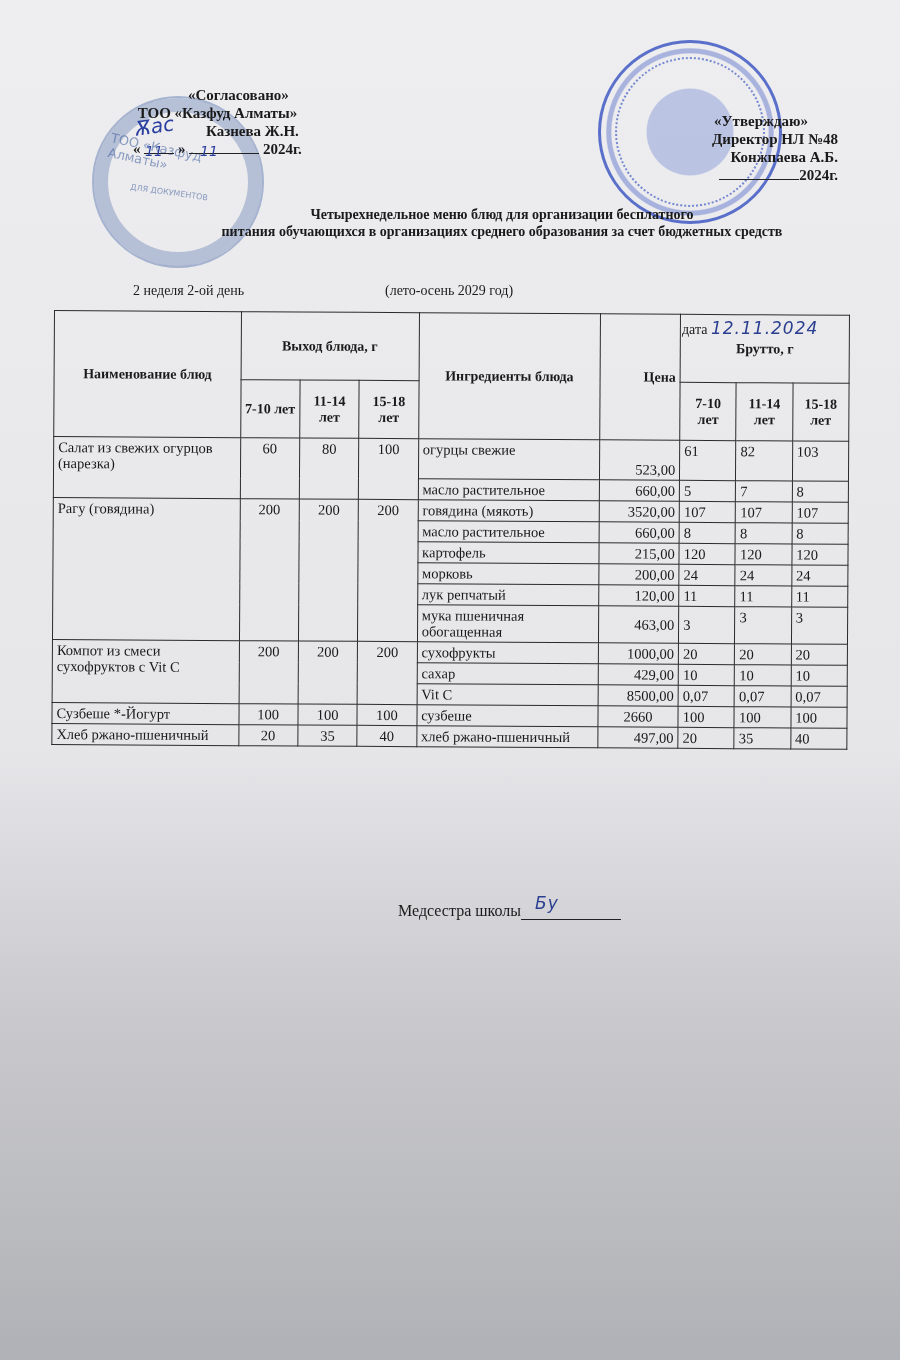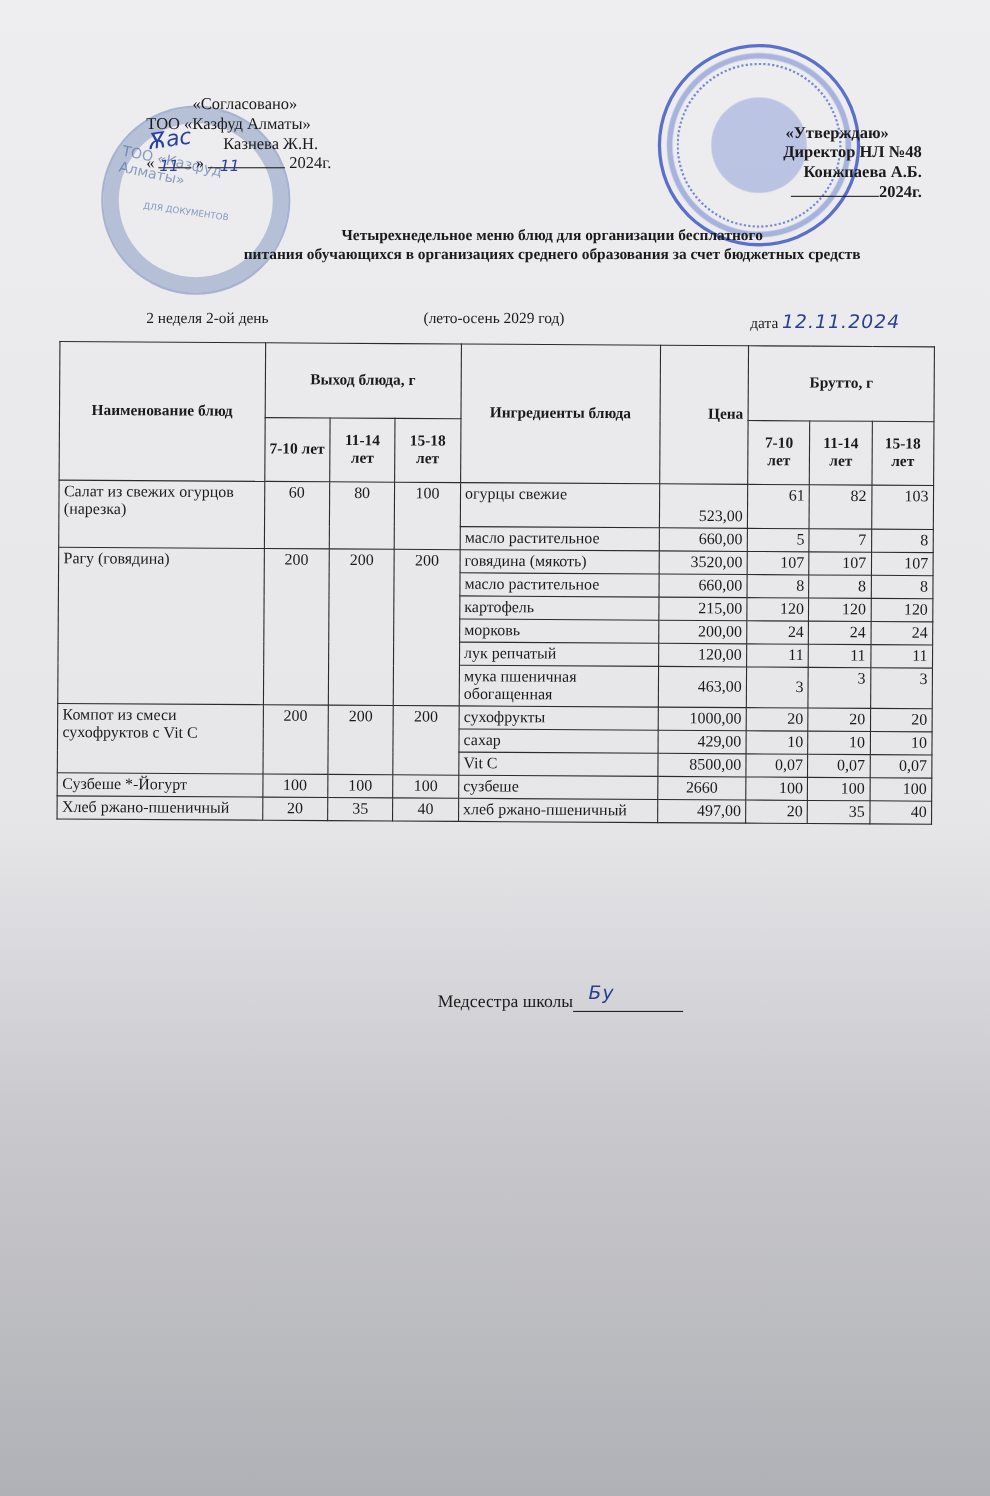--- a/index.html
+++ b/index.html
@@ -6,54 +6,54 @@
   body {
     width:900px; height:1360px; overflow:hidden; position:relative;
     background: linear-gradient(180deg, #eeeef0 0%, #e6e6e9 55%, #c9c9cd 75%, #b0b1b6 100%);
     font-family: "Liberation Serif", "DejaVu Serif", serif;
     color:#1a1a1a;
   }
   .page {
     position:absolute; left:0; top:0; width:900px; height:1360px;
   }
   .approve-left {
-    position:absolute; left:133px; top:86px; font-weight:normal; font-size:15px; line-height:18px;
+    position:absolute; left:133px; top:86px; font-weight:bold; font-size:15px; line-height:18px;text-align:center;
   }
   .approve-left .l1 { padding-left:42px; }
   .approve-left .l2 { padding-left:0; }
   .approve-left .l3 { padding-left:70px; }
   .approve-left .l4 { padding-left:0; }
   .approve-right {
     position:absolute; left:680px; top:112px; font-weight:bold; font-size:15px; line-height:18px; text-align:right; width:158px;
   }
   .title {
     position:absolute; left:152px; top:206px; width:700px; text-align:center;
     font-weight:bold; font-size:14px; line-height:17px;
   }
   .meta-row { position:absolute; top:283px; font-size:14px; }
   .meta-week { left:133px; }
   .meta-season { left:385px; }
-  .meta-date { left:682px; }
+  .meta-date { left:682px;margin-top:35px; }
   .hand {
     font-family: "DejaVu Sans", sans-serif; font-style:italic; color:#2a3f8f; font-size:17px; letter-spacing:1px;
   }
   table.menu {
     position:absolute; left:54px; top:310px; width:796px;
     border-collapse:collapse; font-size:14.5px; line-height:16px;
     transform: rotate(0.35deg); transform-origin: 0 0;
   }
   table.menu td, table.menu th {
     border:1.3px solid #2b2b2b; padding:2px 4px; vertical-align:top;
   }
   table.menu th { font-weight:bold; text-align:center; vertical-align:middle; font-size:14px; }
   .c-name { width:170px; }
   .c-out { width:48px; text-align:center; }
   .c-ing { width:165px; }
   .c-price { width:68px; text-align:right; }
-  .c-br { width:45px; text-align:right; }
+  .c-br { width:45px; text-align:left; }
   .va-mid { vertical-align:middle !important; }
   .va-bot { vertical-align:bottom !important; }
   .nurse {
     position:absolute; left:398px; top:902px; font-size:16px;
   }
   .nurse .line { display:inline-block; width:100px; border-bottom:1.3px solid #222; position:relative; height:16px; vertical-align:bottom; }
   .nurse .sig { position:absolute; left:14px; top:-10px; }
   .stamp {
     position:absolute; border-radius:50%;
   }

